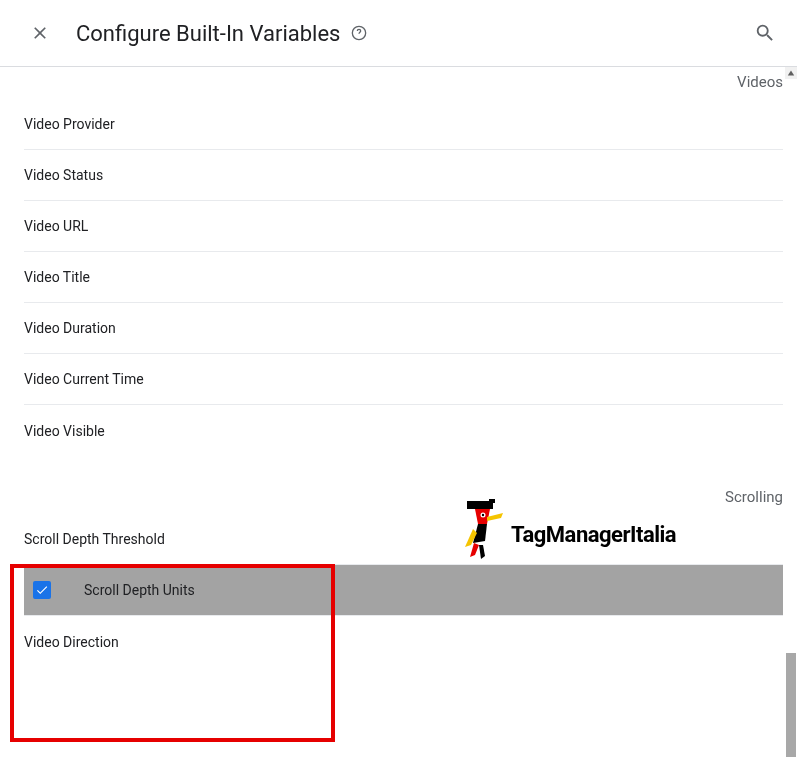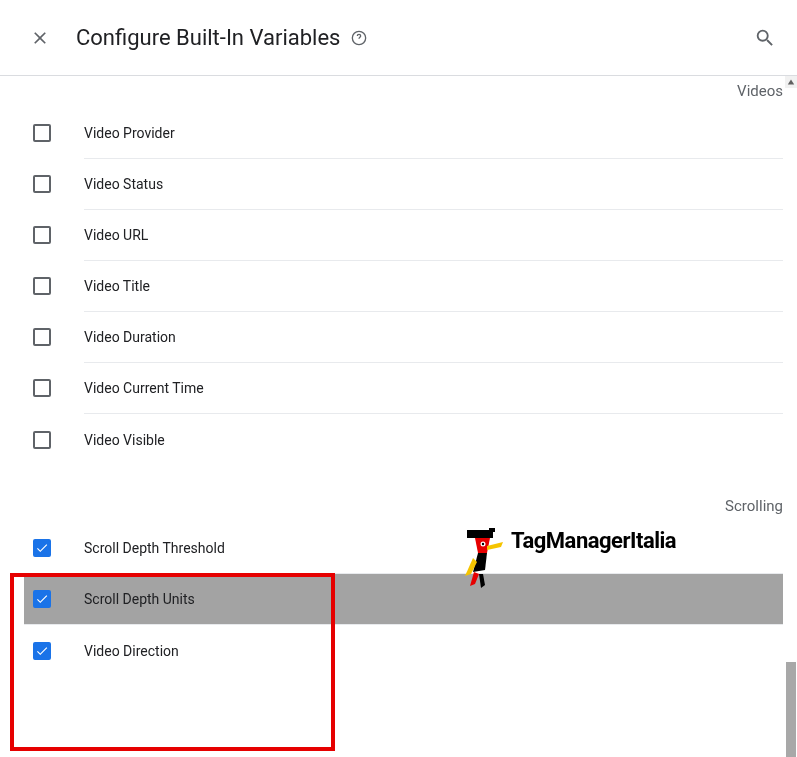--- a/index.html
+++ b/index.html
@@ -8,21 +8,21 @@
       background: #fff;
       color: #202124;
       width: 797px;
       height: 757px;
       overflow: hidden;
       position: relative;
     }
     .header {
       display: flex;
       align-items: center;
-      height: 76px;
+      height: 67px;
       padding: 0 20px;
       border-bottom: 1px solid #dadce0;
     }
     .close-icon {
       width: 24px;
       height: 24px;
       cursor: pointer;
       color: #5f6368;
       display: flex;
       align-items: center;
@@ -72,21 +72,20 @@
       color: #5f6368;
       padding: 12px 0 8px 6px;
       font-weight: 400;
     }
     .section-title.videos { padding-top: 6px; }
     .var-row {
       display: flex;
       align-items: center;
       height: 51px;
       border-bottom: 1px solid #e8eaed;
-      margin-left: 60px;
       position: relative;
     }
     .checkbox-wrap {
       position: absolute;
       left: -52px;
       width: 20px;
       height: 20px;
       display: flex;
       align-items: center;
       justify-content: center;
@@ -120,23 +119,23 @@
       left: 10px;
       top: 497px;
       width: 325px;
       height: 178px;
       pointer-events: none;
       z-index: 5;
     }
     .logo {
       position: absolute;
       left: 455px;
-      top: 452px;
-      display: flex;
-      align-items: flex-start;
+      top: 432px;
+      display: flex;
+      align-items: center;
       pointer-events: none;
       z-index: 4;
     }
     .logo-text1 { font-size: 22px; font-weight: 700; color: #000; letter-spacing: -0.5px; }
     .logo-text2 { font-size: 22px; font-weight: 700; color: #000000; letter-spacing: -0.5px; }
     .bird-svg { width: 50px; height: 70px; margin-right: 6px; }
     .scrollbar-track {
       position: absolute;
       right: 0;
       top: 0;

